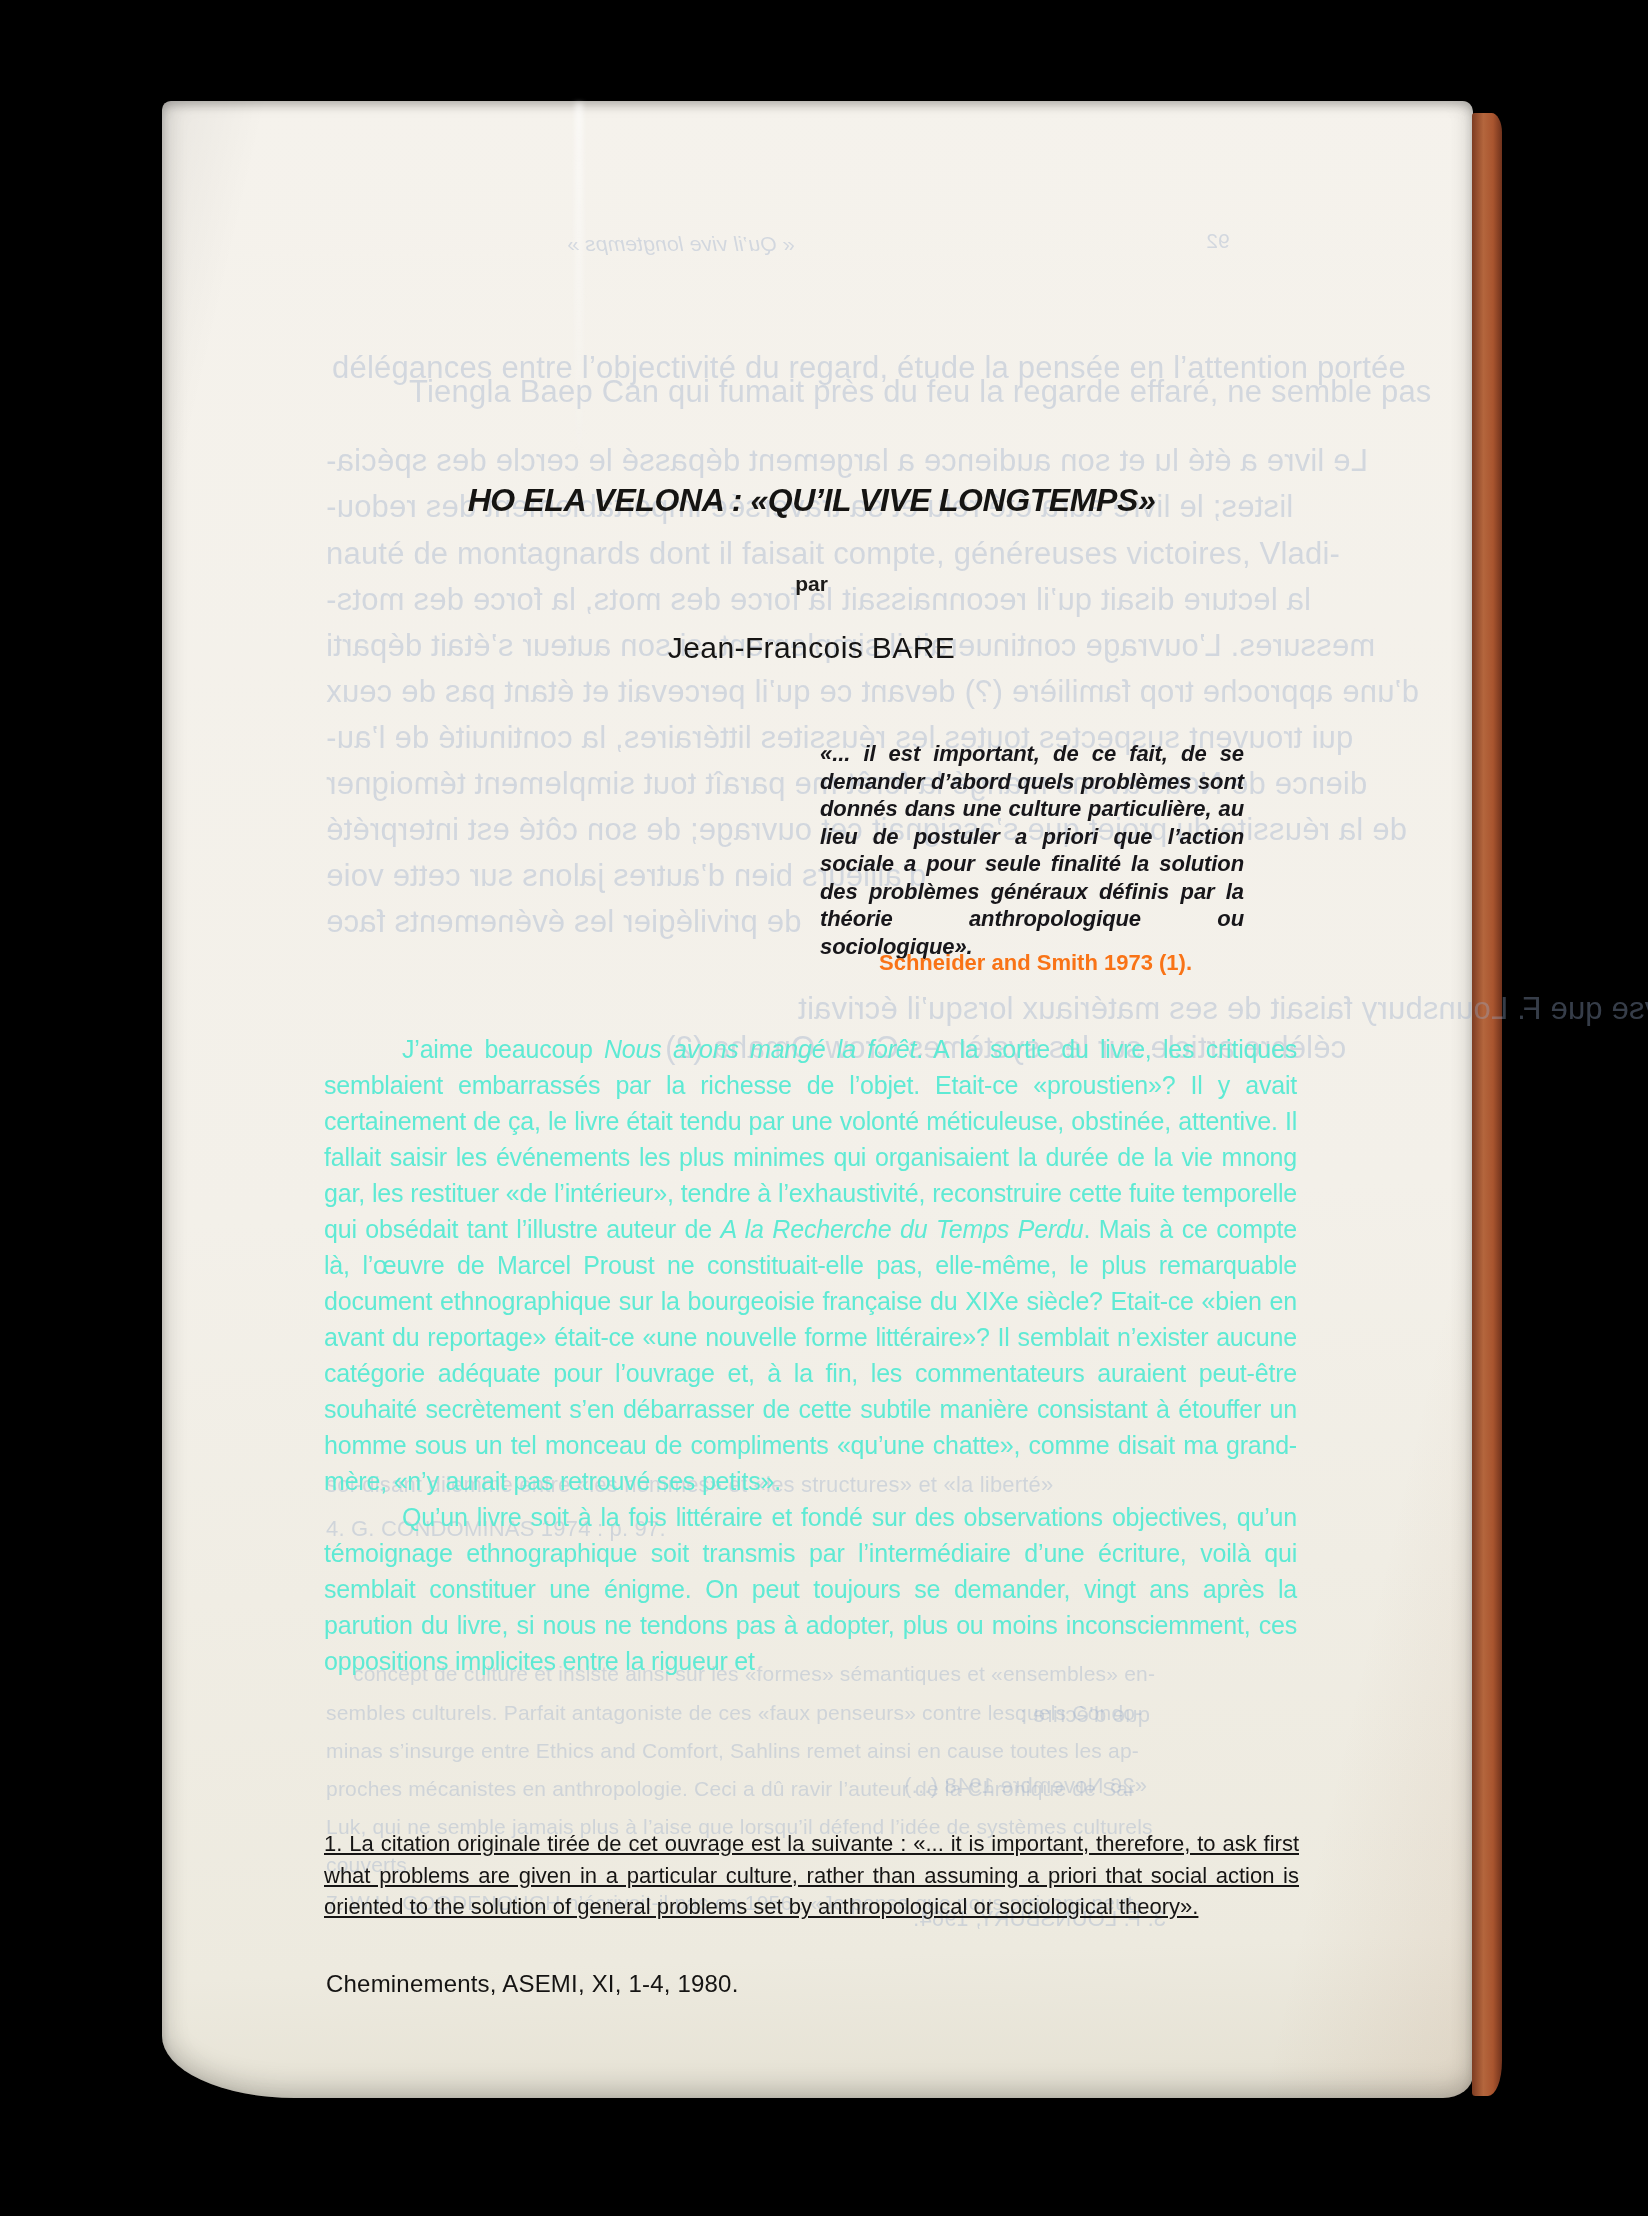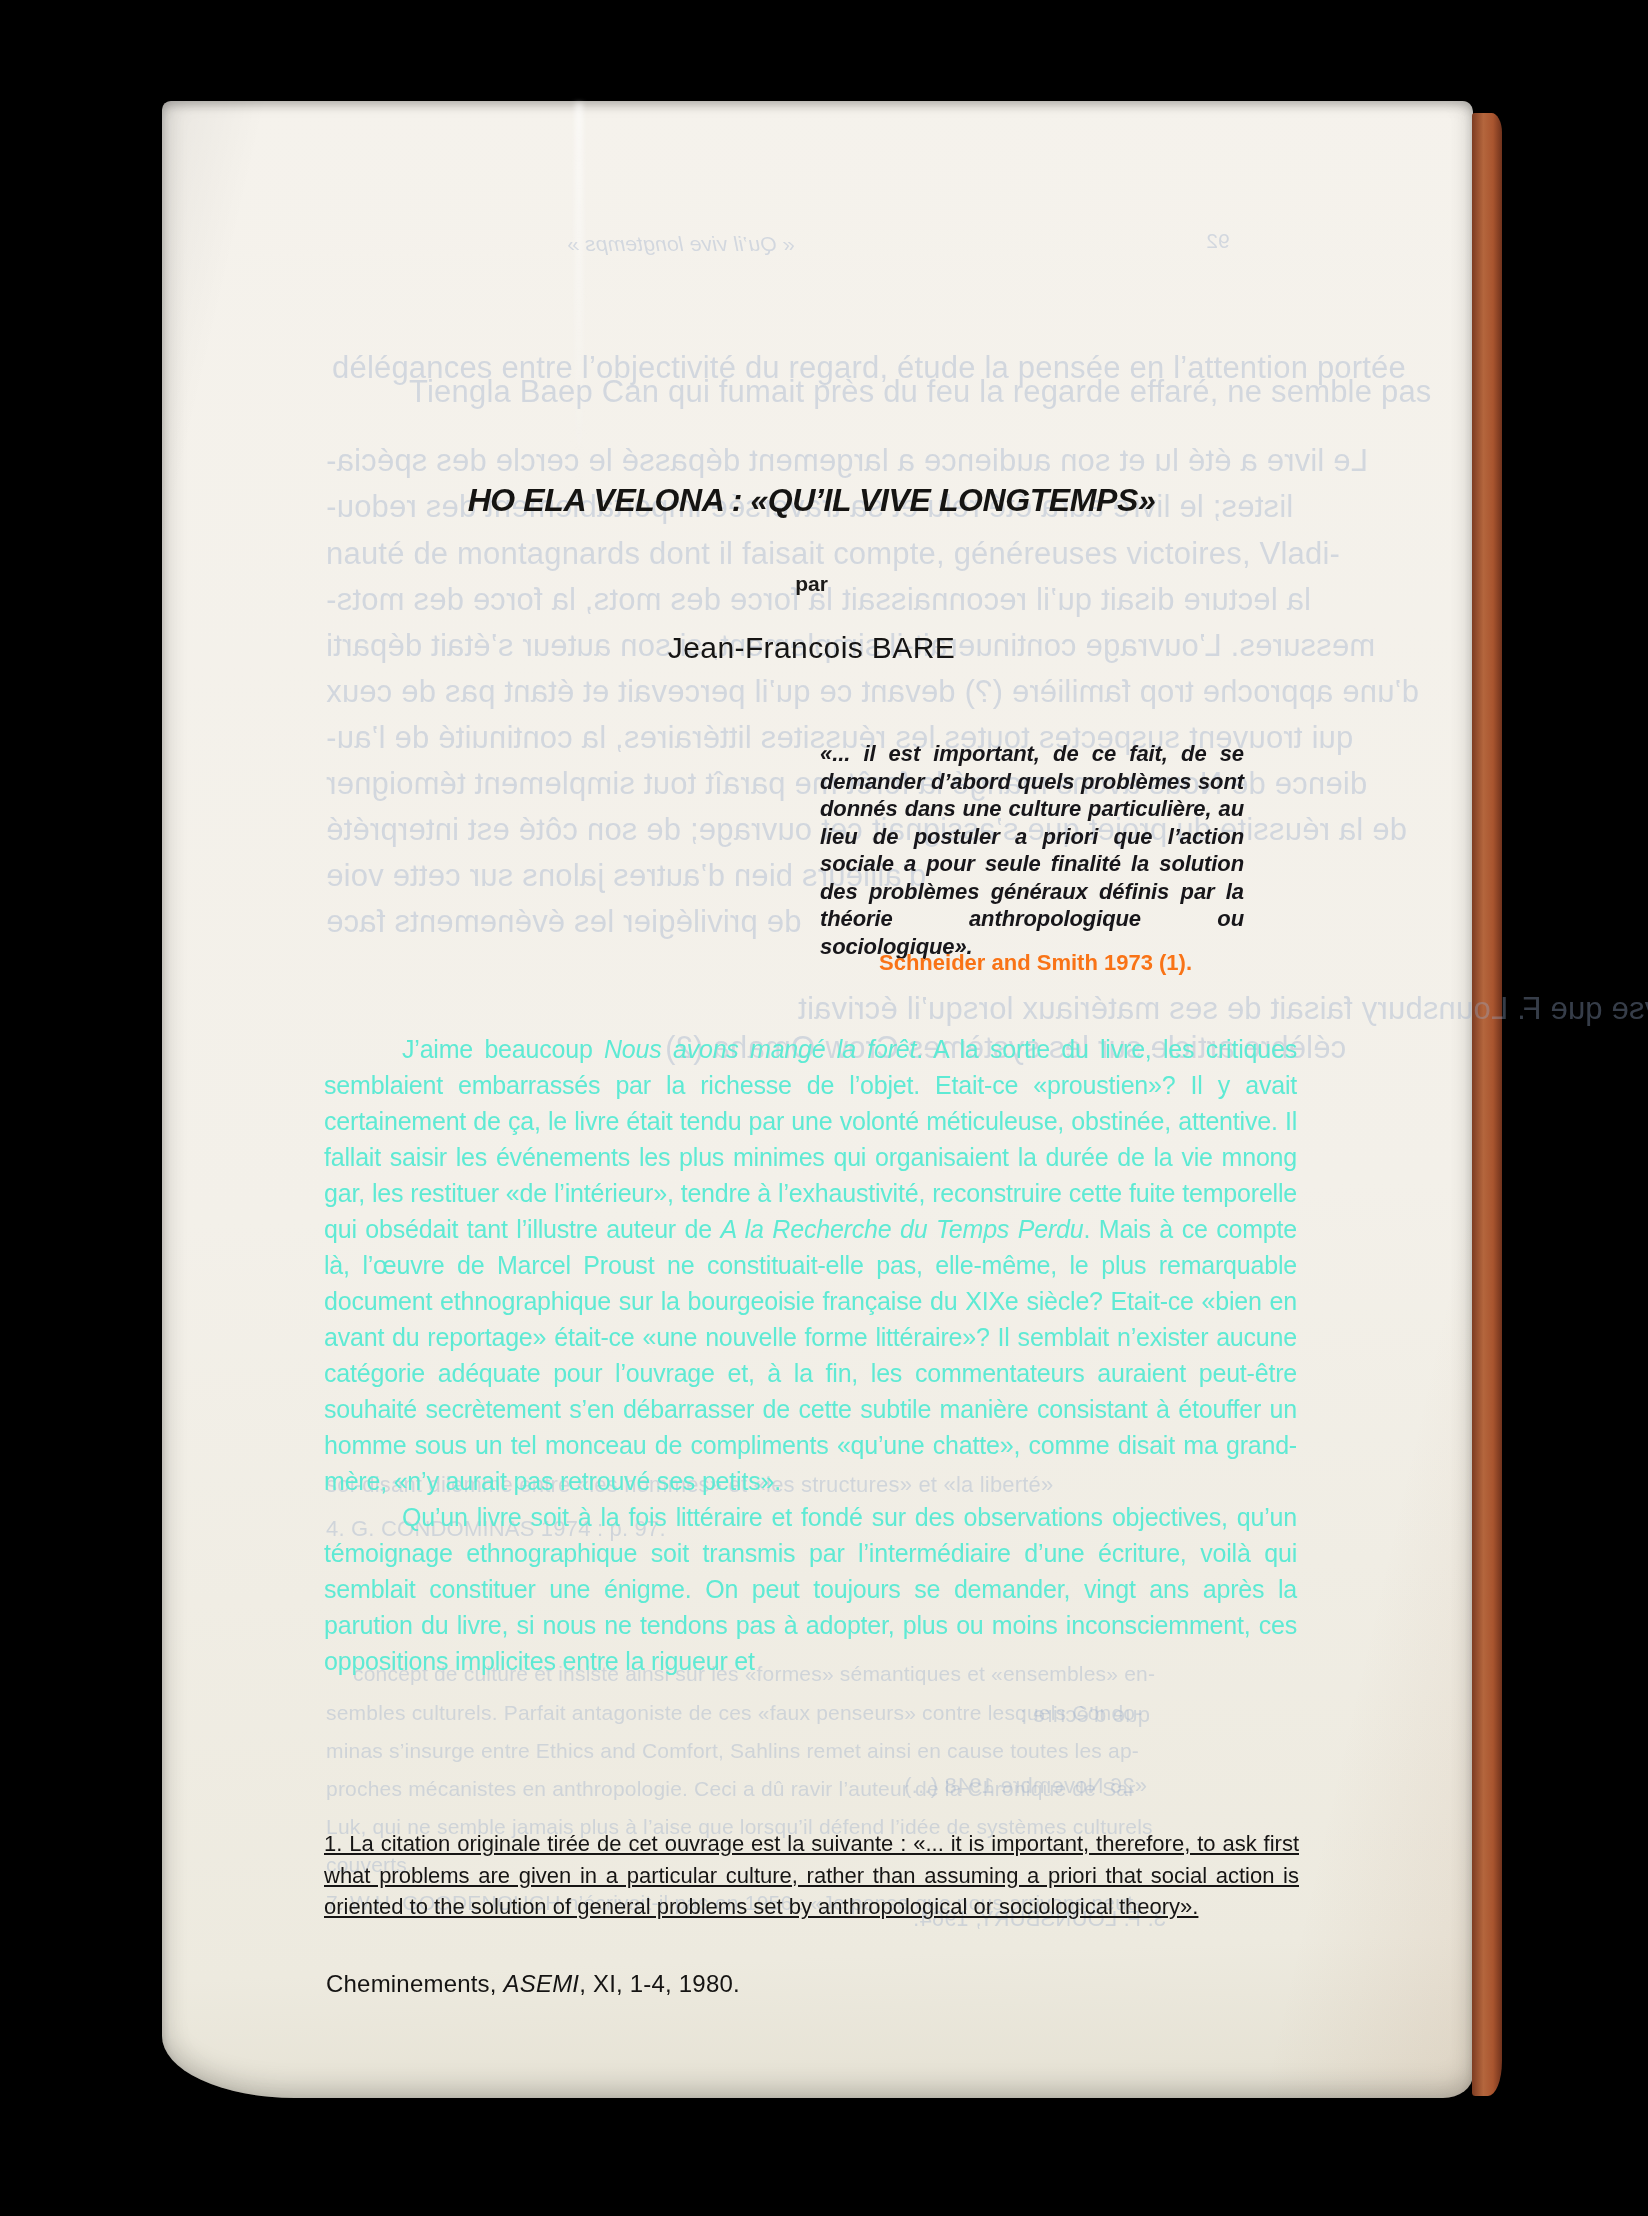--- a/index.html
+++ b/index.html
@@ -128,14 +128,14 @@
 <div class="epigraph">«... il est important, de ce fait, de se demander d’abord quels problèmes sont donnés dans une culture particulière, au lieu de postuler a priori que l’action sociale a pour seule finalité la solution des problèmes généraux définis par la théorie anthropologique ou sociologique».</div>
 <div class="epigraph-attr">Schneider and Smith 1973 (1).</div>
 
 <div class="body-text">
   <p><span>J’aime beaucoup </span><span style="font-style: italic;">Nous avons mangé la forêt</span><span>. A la sortie du livre, les critiques semblaient embarrassés par la richesse de l’objet. Etait-ce «proustien»? Il y avait certainement de ça, le livre était tendu par une volonté méticuleuse, obstinée, attentive. Il fallait saisir les événements les plus minimes qui organisaient la durée de la vie mnong gar, les restituer «de l’intérieur», tendre à l’exhaustivité, reconstruire cette fuite temporelle qui obsédait tant l’illustre auteur de </span><span style="font-style: italic;">A la Recherche du Temps Perdu</span><span>. Mais à ce compte là, l’œuvre de Marcel Proust ne constituait-elle pas, elle-même, le plus remarquable document ethnographique sur la bourgeoisie française du XIXe siècle? Etait-ce «bien en avant du reportage» était-ce «une nouvelle forme littéraire»? Il semblait n’exister aucune catégorie adéquate pour l’ouvrage et, à la fin, les commentateurs auraient peut-être souhaité secrètement s’en débarrasser de cette subtile manière consistant à étouffer un homme sous un tel monceau de compliments «qu’une chatte», comme disait ma grand-mère, «n’y aurait pas retrouvé ses petits».</span></p>
   <p><span>Qu’un livre soit à la fois littéraire et fondé sur des observations objectives, qu’un témoignage ethnographique soit transmis par l’intermédiaire d’une écriture, voilà qui semblait constituer une énigme. On peut toujours se demander, vingt ans après la parution du livre, si nous ne tendons pas à adopter, plus ou moins inconsciemment, ces oppositions implicites entre la rigueur et</span></p>
 </div>
 
 <div class="footnote">1. La citation originale tirée de cet ouvrage est la suivante : «... it is important, therefore, to ask first what  problems are given in a particular culture, rather than assuming a priori that social action is oriented to the solution of general problems set by anthropological or sociological theory».</div>
 
-<div class="journal-footer"><span>Cheminements, </span><span style="font-style: italic;">ASEMI</span><span>, XI, 1-4, 1980.</span></div>
+<div class="journal-footer"><span>Cheminements, </span><span style="">ASEMI</span><span>, XI, 1-4, 1980.</span></div>
 
 
 </body></html>

